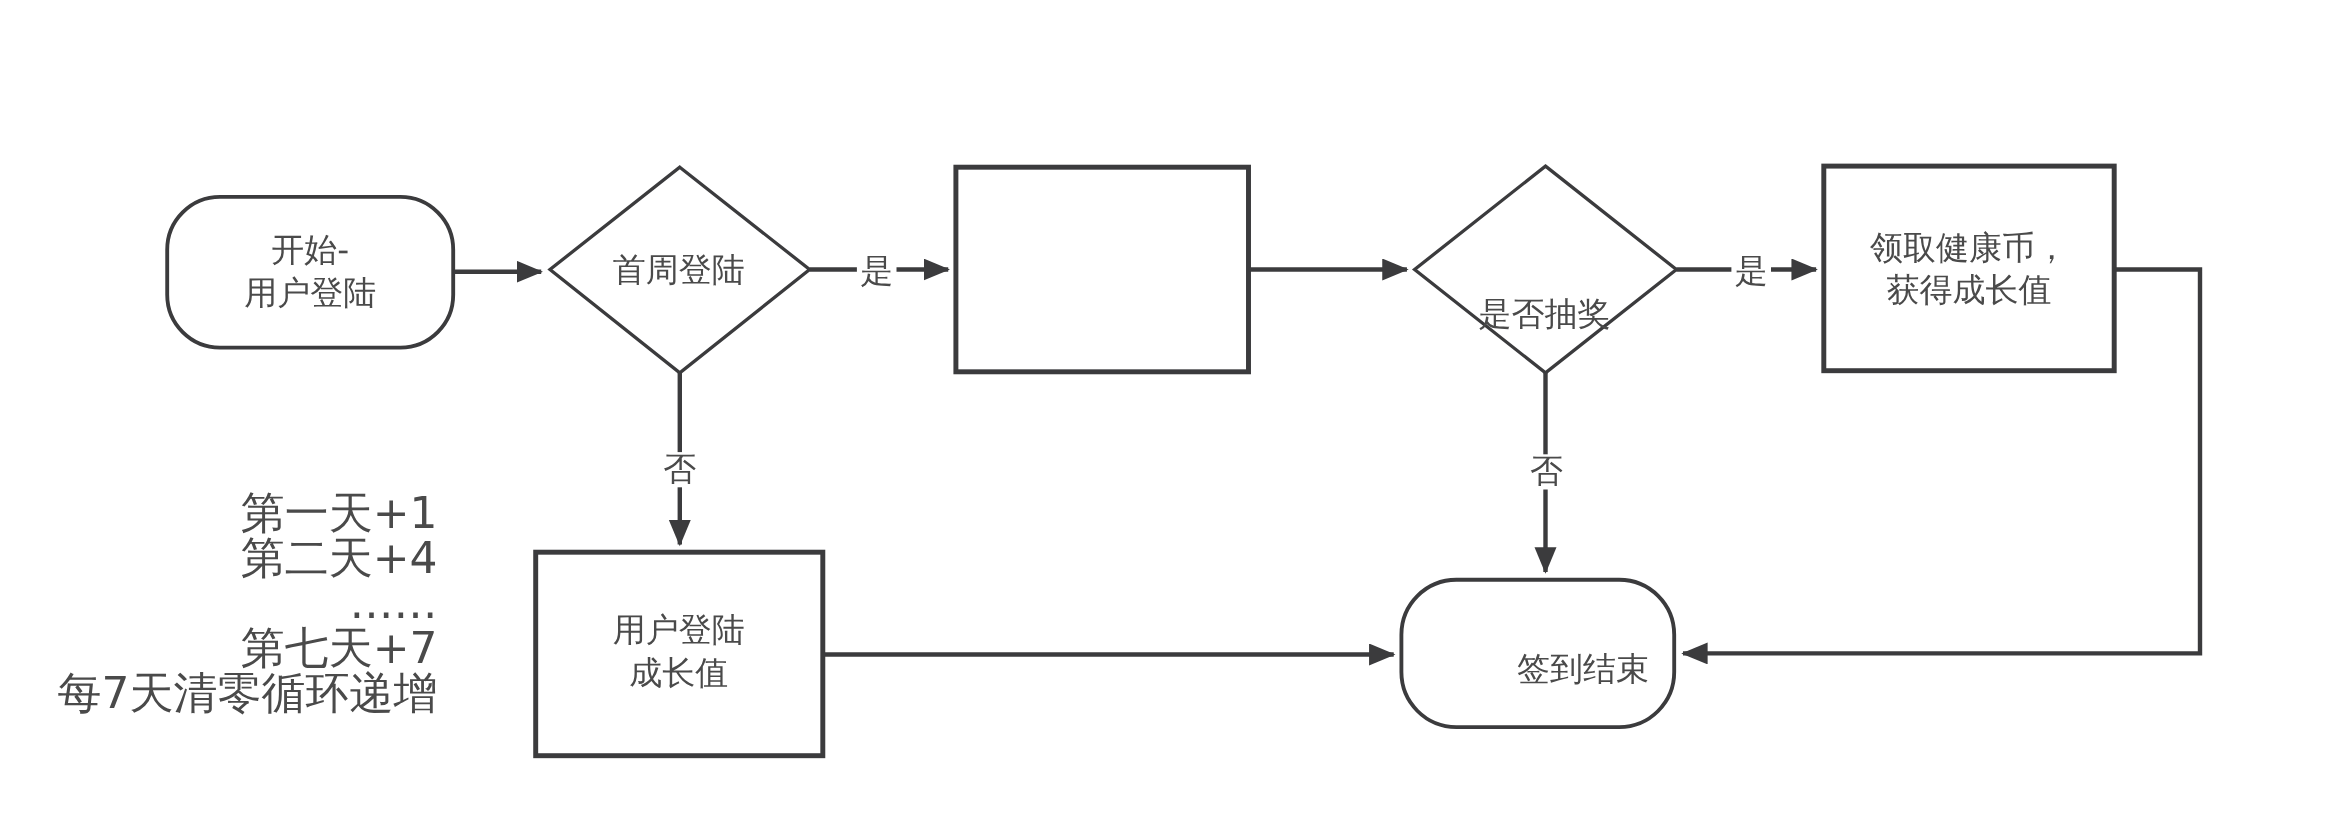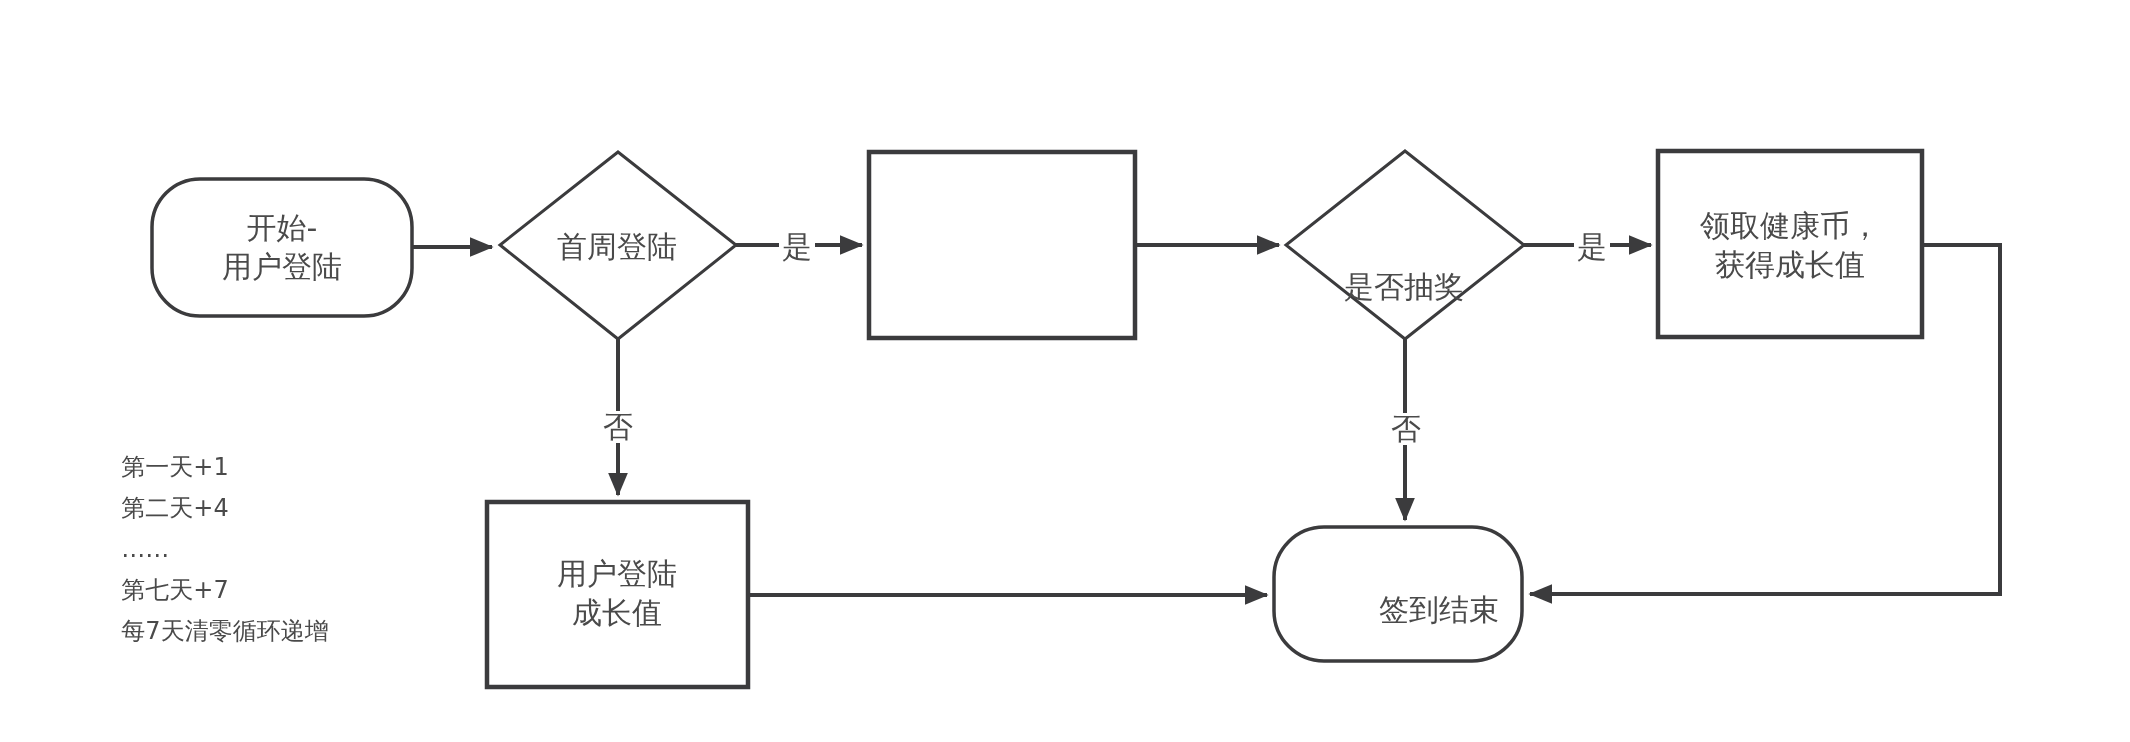--- a/index.html
+++ b/index.html
@@ -47,22 +47,22 @@
     transform: translateX(-50%);
     text-align: center;
     font-size: 29px;
     line-height: 37px;
     color: #4a4a4a;
     white-space: nowrap;
   }
   .side-note {
     position: absolute;
     transform: translateX(-50%);
-    text-align: left;
-    font-size: 24px;
+    text-align: right;
+    font-size: 40px;
     line-height: 41px;
     color: #4a4a4a;
     white-space: nowrap;
   }
 </style>
 </head>
 <body>
 
 <div class="canvas">
 

